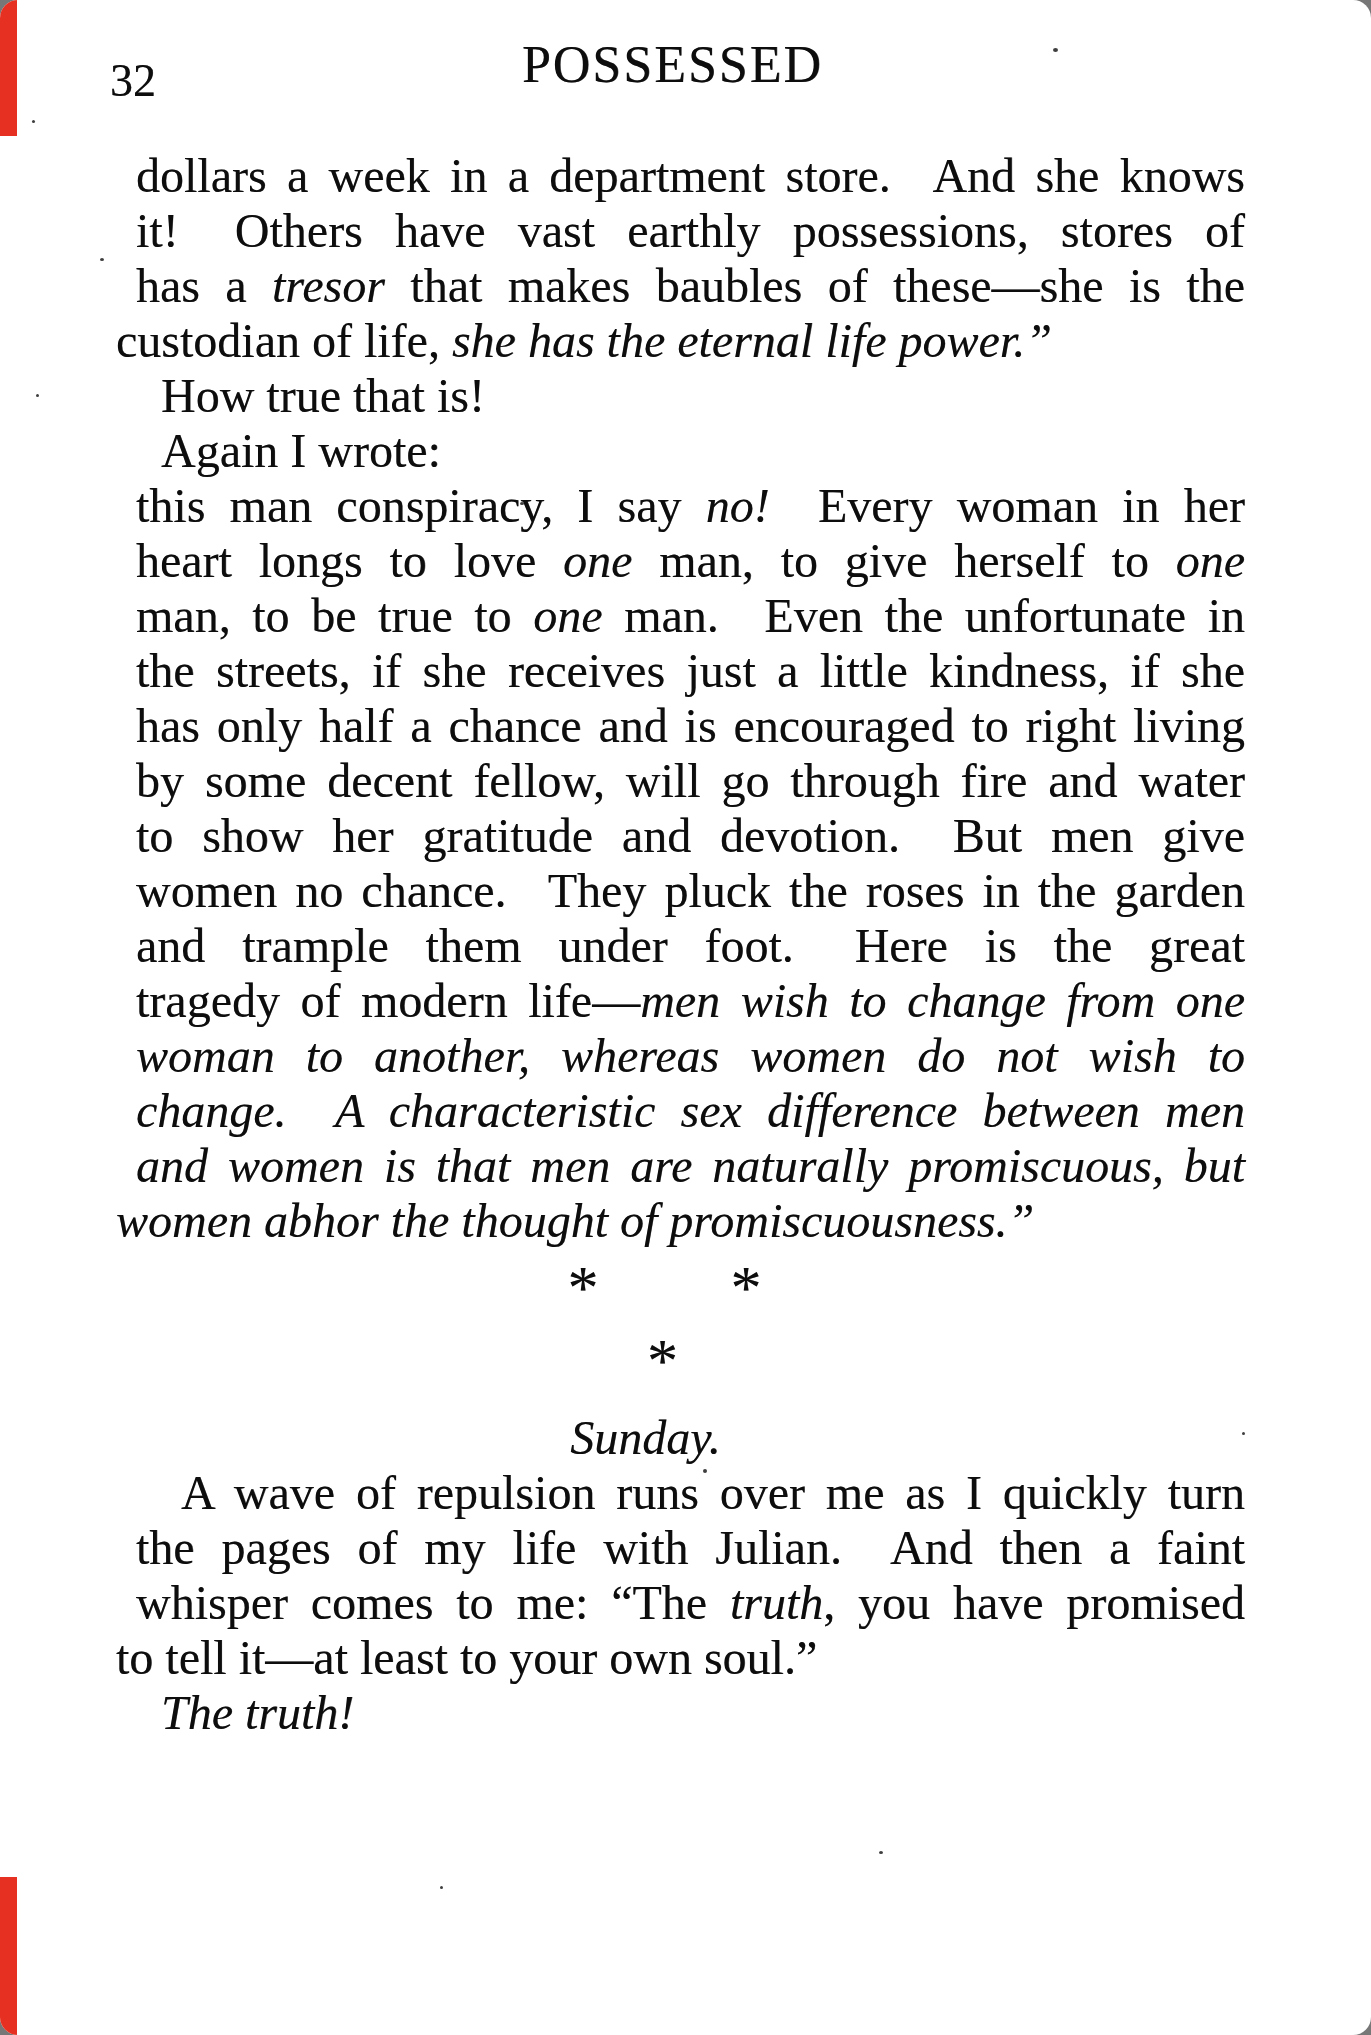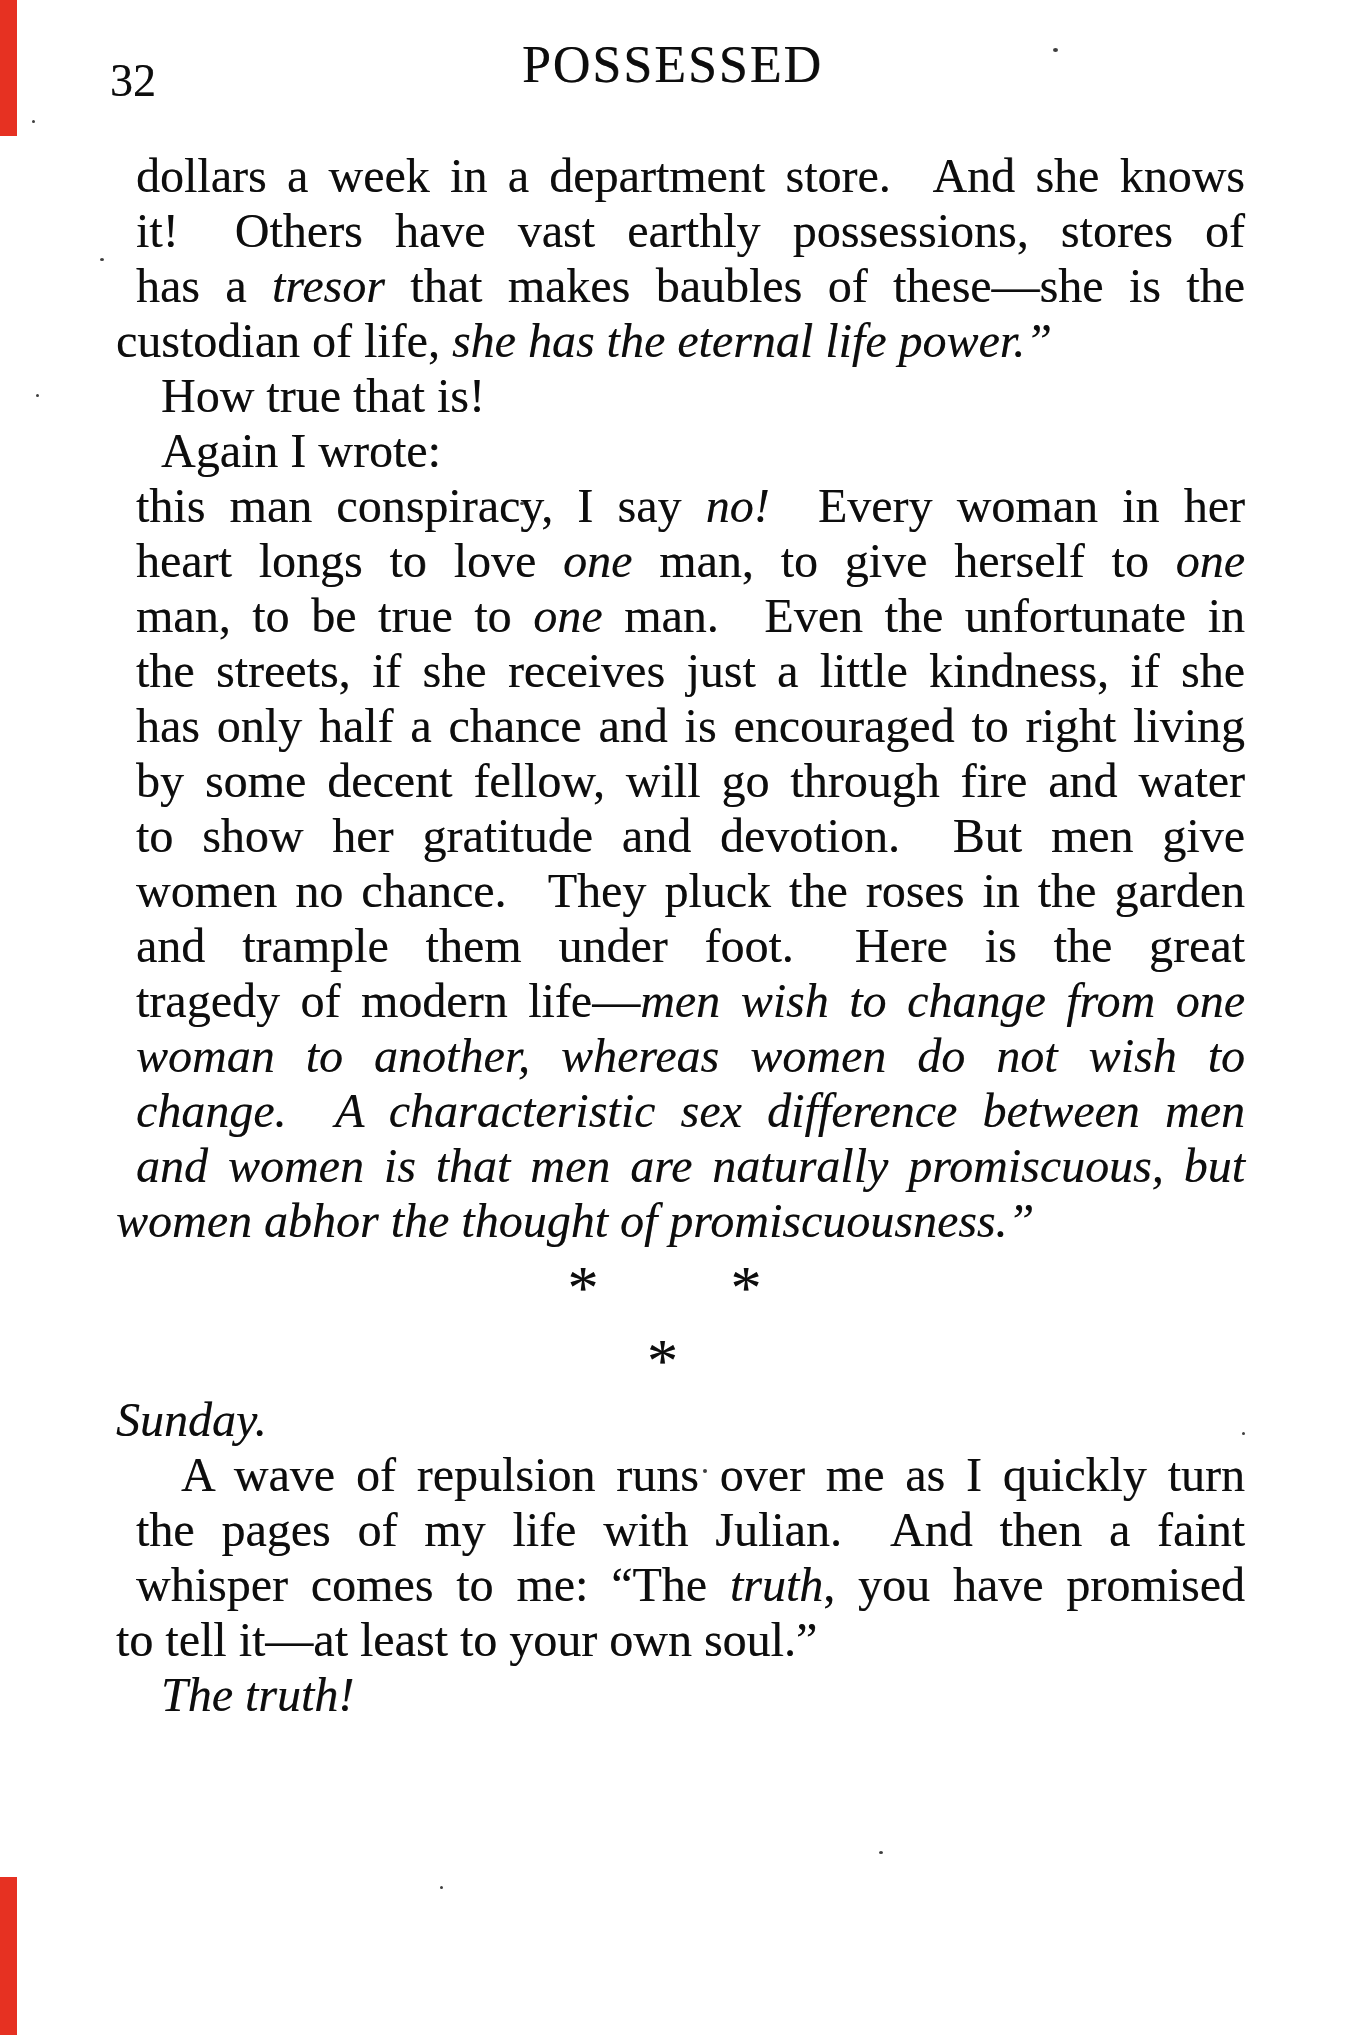--- a/index.html
+++ b/index.html
@@ -37,27 +37,27 @@
   .aster-pair{
     display:flex;justify-content:center;gap:132px;
     height:55px;margin-top:14px;font-size:62px;line-height:50px;
     transform:translateX(-16px);
   }
   .aster-single{
     display:flex;justify-content:center;
     height:55px;margin-top:18px;font-size:62px;line-height:50px;
     transform:translateX(-18px);
   }
-  .dateline{margin-top:2px;text-align:left;padding-right:70px;}
+  .dateline{margin-top:20px;text-align:center;padding-right:70px;}
   .speck{position:absolute;background:#1c1c1c;border-radius:50%;opacity:.85;}
 </style>
 </head>
 <body>
 
-<div class="page" style="background: rgb(255, 255, 255); color: rgb(13, 13, 13);">
+<div class="page" style="background: rgb(255, 255, 255); color: rgb(13, 13, 13); border-radius: 18px;">
 
   <div class="red-edge top" style="background: rgb(230, 49, 34);"></div>
   <div class="red-edge bottom" style="background: rgb(230, 49, 34);"></div>
 
   <div class="page-number">32</div>
   <div class="header-title">POSSESSED</div>
 
   <div class="page-body">
       <div class="line j"><span>dollars a week in a department store.  And she knows</span></div>
       <div class="line j"><span>it!  Others have vast earthly possessions, stores of</span></div>

